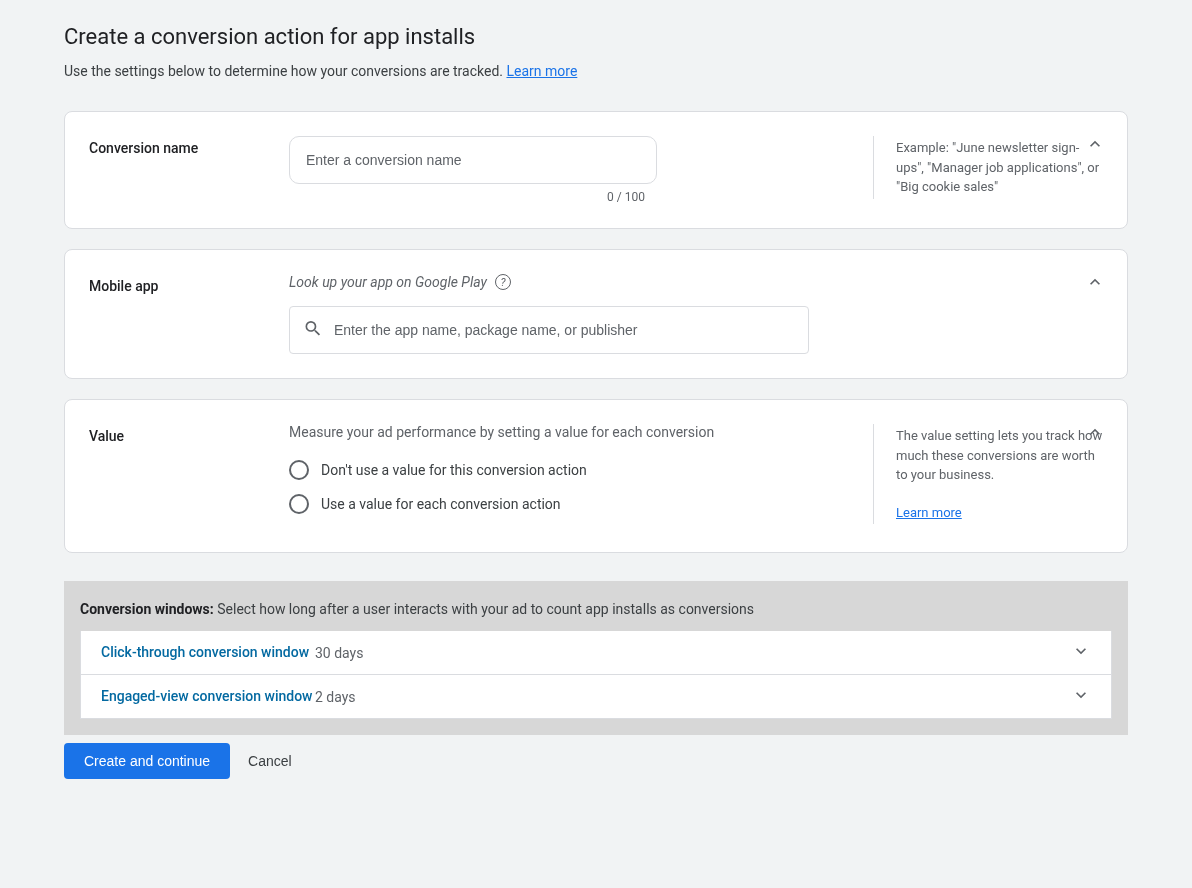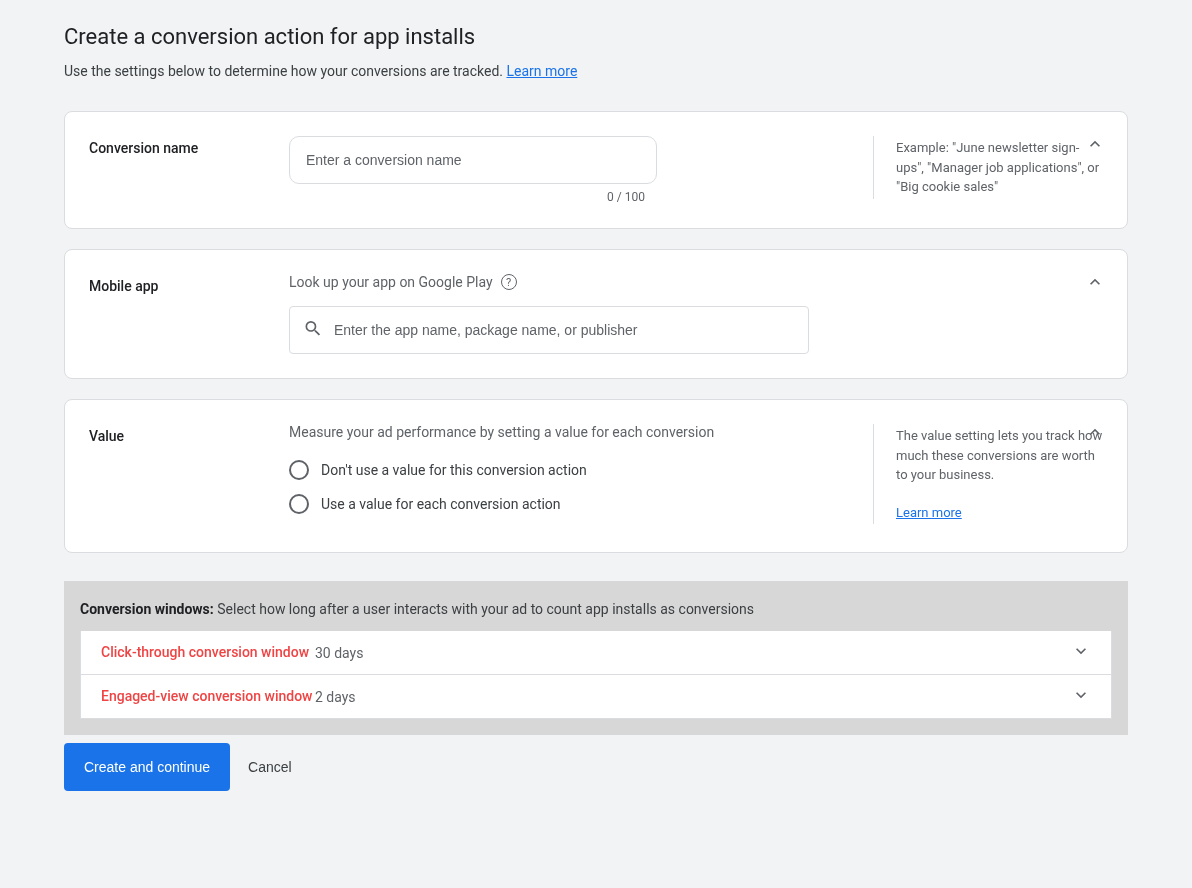--- a/index.html
+++ b/index.html
@@ -103,20 +103,21 @@
       margin-top: 6px;
       padding-right: 12px;
     }
     .section-helper {
       font-size: 14px;
       color: #5f6368;
       margin-bottom: 16px;
       display: flex;
       align-items: center;
       gap: 8px;
+      font-style: italic;
     }
     .help-icon {
       display: inline-flex;
       align-items: center;
       justify-content: center;
       width: 16px;
       height: 16px;
       border: 1.5px solid #5f6368;
       border-radius: 50%;
       font-size: 11px;
@@ -195,21 +196,21 @@
     .window-row {
       display: flex;
       align-items: center;
       padding: 10px 20px;
       cursor: pointer;
     }
     .window-label {
       width: 214px;
       font-size: 14px;
       font-weight: 500;
-      color: #ef4444;
+      color: #0369a1;
       line-height: 1.4;
     }
     .window-value {
       flex: 1;
       font-size: 14px;
       color: #5f6368;
     }
     .window-chevron {
       color: #5f6368;
     }
@@ -217,21 +218,21 @@
       display: flex;
       align-items: center;
       gap: 18px;
       margin-top: 8px;
     }
     .btn-primary {
       background: #1a73e8;
       color: #fff;
       border: none;
       border-radius: 4px;
-      height: 48px;
+      height: 36px;
       padding: 0 20px;
       font-size: 14px;
       font-weight: 500;
       cursor: pointer;
     }
     .btn-text {
       background: none;
       border: none;
       color: #3c4043;
       font-size: 14px;

